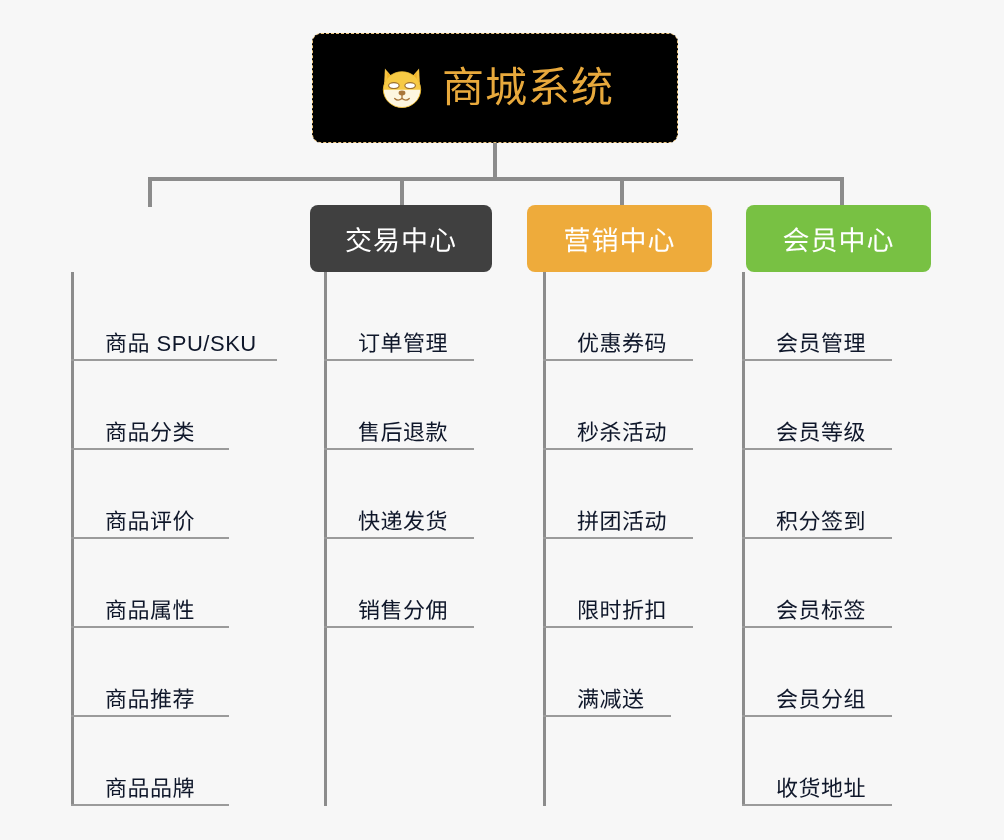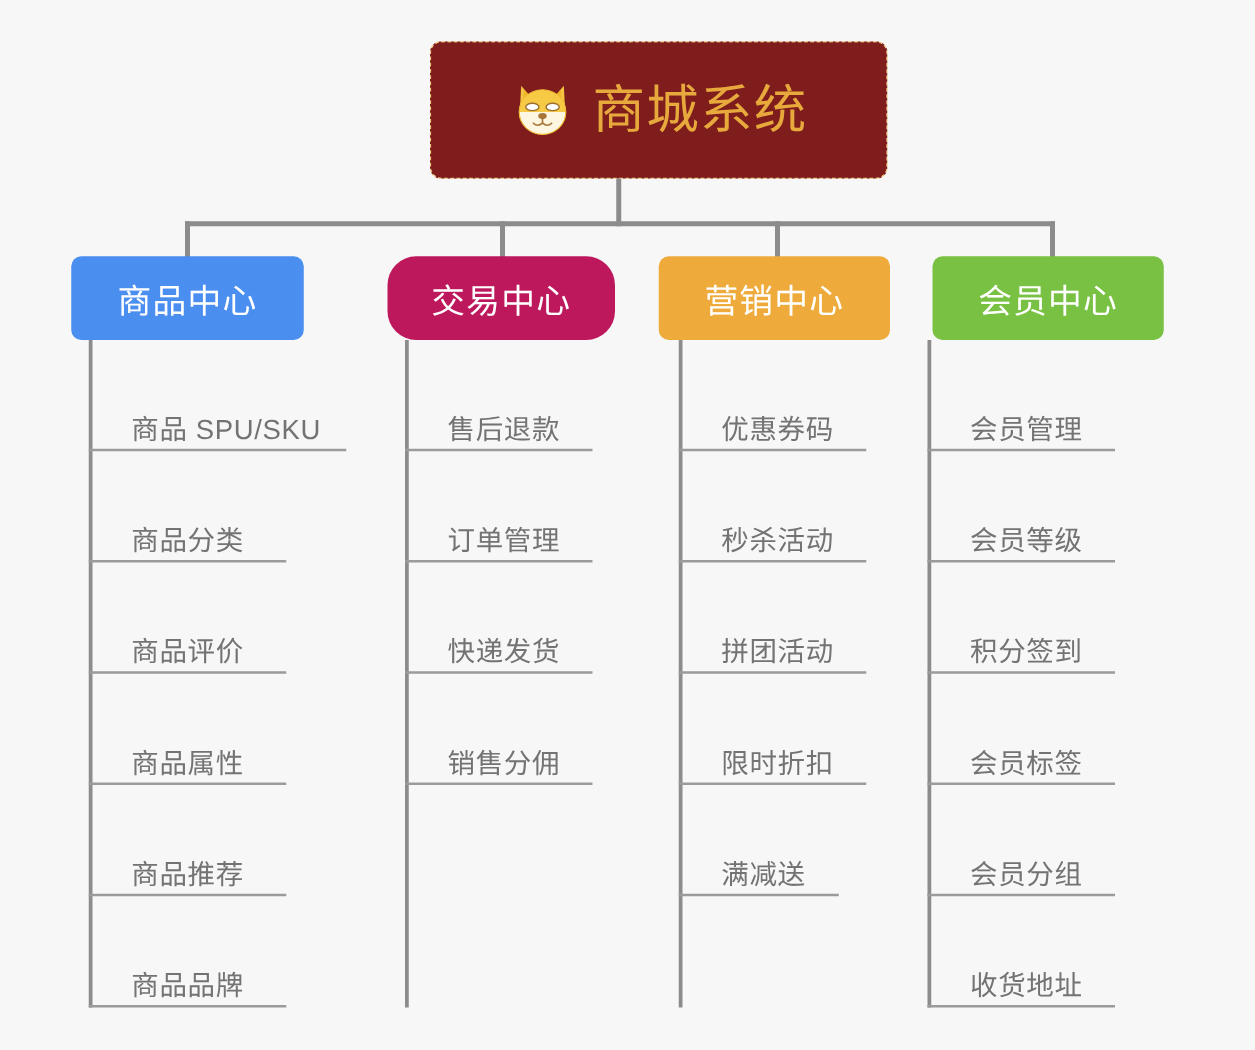--- a/index.html
+++ b/index.html
@@ -23,28 +23,27 @@
   }
 
   
   .root-node {
     position: absolute;
     left: 312px;
     top: 33px;
     width: 366px;
     height: 110px;
     box-sizing: border-box;
-    background: #7f1d1d;
+    background: #000000;
     border: 1px dashed #edc57e;
     border-radius: 9px;
     display: flex;
     align-items: center;
     justify-content: center;
     gap: 14px;
-    margin-left: 32px;
   }
   .root-emoji {
     width: 52px;
     height: 52px;
     position: relative;
     flex: none;
   }
   .root-title {
     font-size: 42px;
     line-height: 1;
@@ -94,21 +93,21 @@
     position: relative;
     height: 89px;
     box-sizing: border-box;
     display: flex;
     align-items: flex-end;
     padding-left: 34px;
   }
   .leaf-label {
     font-size: 22px;
     line-height: 1.1;
-    color: #737373;
+    color: #0f172a;
     white-space: nowrap;
     padding-bottom: 5px;
     letter-spacing: 0.5px;
   }
   .leaf-underline {
     position: absolute;
     left: 0;
     bottom: 0;
     height: 2px;
     background: #9b9b9b;
@@ -142,24 +141,21 @@
     <span class="root-title">商城系统</span>
   </div>
 
   <div class="conn conn-v" style="left:493px; top:143px; height:38px;"></div>
   <div class="conn conn-h" style="left:148px; top:177px; width:696px;"></div>
   <div class="conn conn-v" style="left:148px; top:177px; height:30px;"></div>
   <div class="conn conn-v" style="left:400px; top:177px; height:30px;"></div>
   <div class="conn conn-v" style="left:620px; top:177px; height:30px;"></div>
   <div class="conn conn-v" style="left:840px; top:177px; height:30px;"></div>
 
-  <div class="cat-box" style="left:57px; width:186px; background:#4a8ef0;">
-    <span>商品中心</span>
-  </div>
-  <div class="cat-box" style="left:310px; width:182px; background:#be185d;border-radius:23px;">
+  <div class="cat-box" style="left:310px; width:182px; background:#404040;">
     <span>交易中心</span>
   </div>
   <div class="cat-box" style="left:527px; width:185px; background:#eeab3b;">
     <span>营销中心</span>
   </div>
   <div class="cat-box" style="left:746px; width:185px; background:#78c143;">
     <span>会员中心</span>
   </div>
 
   <div class="leaf-col" style="left:71px;">
@@ -186,25 +182,25 @@
     </div>
     <div class="leaf-item">
       <span class="leaf-label">商品品牌</span>
       <span class="leaf-underline" style="width:158px;"></span>
     </div>
   </div>
 
   <div class="leaf-col" style="left:324px;">
     <div class="leaf-trunk" style="height:534px;"></div>
     <div class="leaf-item">
+      <span class="leaf-label">订单管理</span>
+      <span class="leaf-underline" style="width:150px;"></span>
+    </div>
+    <div class="leaf-item">
       <span class="leaf-label">售后退款</span>
-      <span class="leaf-underline" style="width:150px;"></span>
-    </div>
-    <div class="leaf-item">
-      <span class="leaf-label">订单管理</span>
       <span class="leaf-underline" style="width:150px;"></span>
     </div>
     <div class="leaf-item">
       <span class="leaf-label">快递发货</span>
       <span class="leaf-underline" style="width:150px;"></span>
     </div>
     <div class="leaf-item">
       <span class="leaf-label">销售分佣</span>
       <span class="leaf-underline" style="width:150px;"></span>
     </div>

